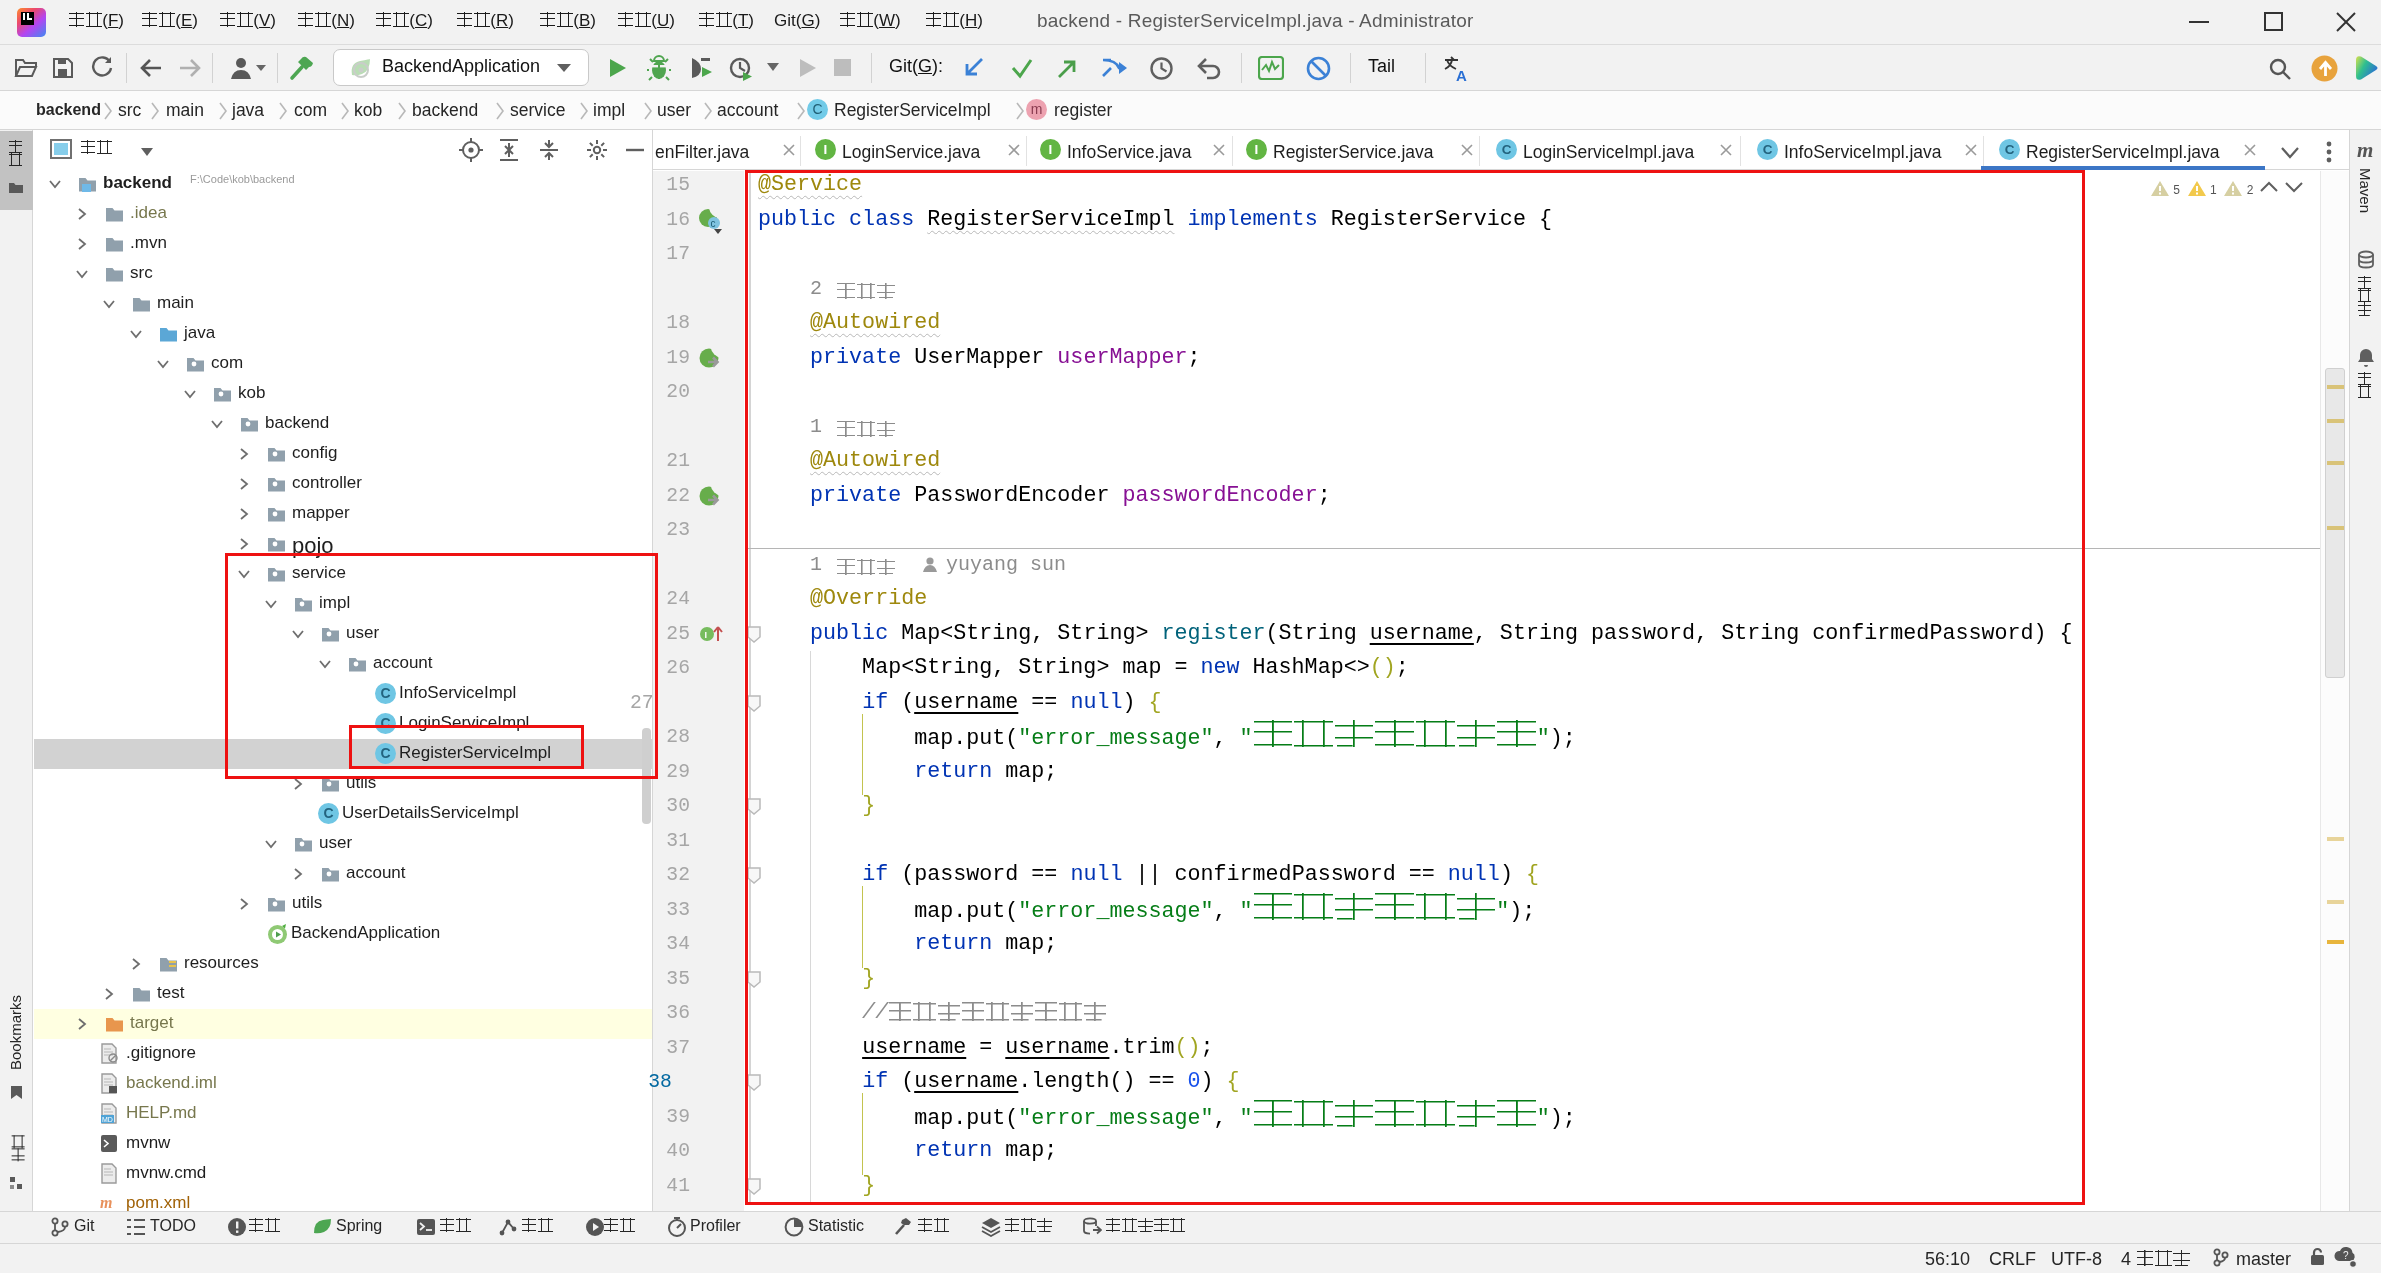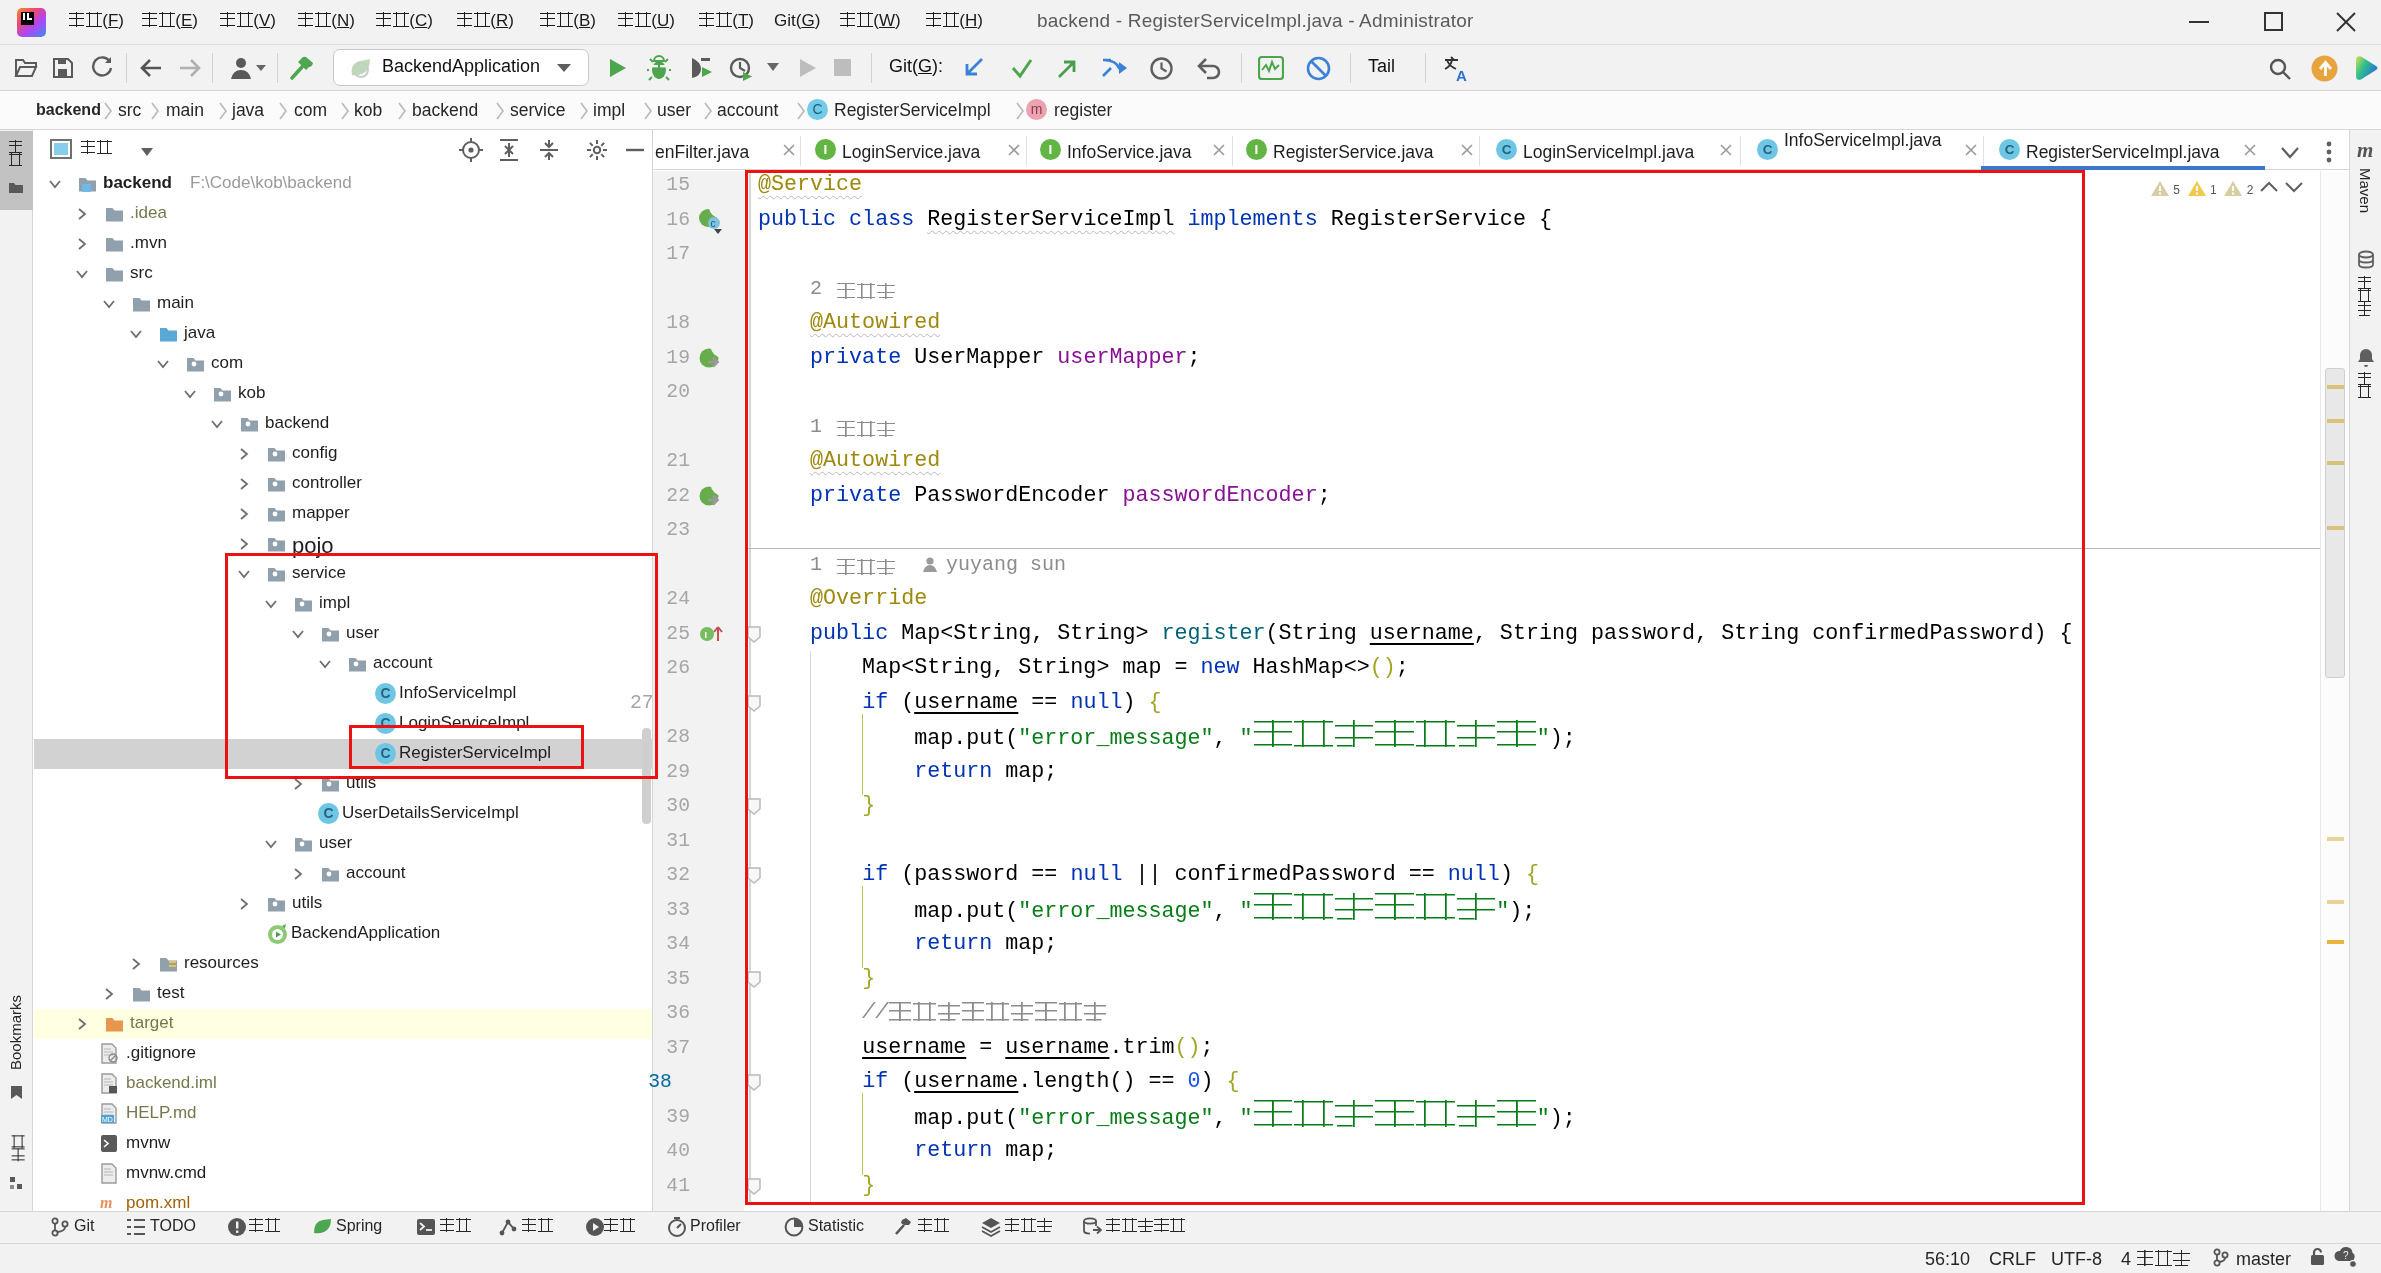--- a/index.html
+++ b/index.html
@@ -277,21 +277,21 @@
   </svg>
 <div class="ab" style="left:34px;top:739px;width:618px;height:30px;background:#d2d2d2"></div>
 <div class="ab" style="left:34px;top:1009px;width:618px;height:30px;background:#ffffe1"></div>
 <svg class="ab" style="left:48px;top:177px" width="14" height="14" viewBox="0 0 14 14">
     <path d="M2 4 l5 6 5-6" stroke="#6e6e6e" stroke-width="1.8" fill="none"></path>
   </svg>
 <svg class="ab" style="left:78px;top:175px" width="19" height="17" viewBox="0 0 19 17">
     <path d="M1 3 h6.5 l2 2.5 H18 v11 H1 Z" fill="#90a0ac"></path>
   </svg>
 <div class="ab" style="left:103px;top:173px;font-size:17px;font-weight:700;color:#1e1e1e">backend</div>
-<div class="ab" style="left:190px;top:173px;font-size:17px;color:#9a9a9a">F:\Code\kob\backend</div>
+<div class="ab" style="left:190px;top:173px;font-size:11px;color:#9a9a9a">F:\Code\kob\backend</div>
 <div class="ab" style="left:82px;top:184px;width:9px;height:8px;background:#6fb9e8"></div>
 <svg class="ab" style="left:75px;top:207px" width="14" height="14" viewBox="0 0 14 14">
     <path d="M4 2 l6 5 -6 5" stroke="#6e6e6e" stroke-width="1.8" fill="none"></path>
   </svg>
 <svg class="ab" style="left:105px;top:205px" width="19" height="17" viewBox="0 0 19 17">
     <path d="M1 3 h6.5 l2 2.5 H18 v11 H1 Z" fill="#90a0ac"></path>
   </svg>
 <div class="ab" style="left:130px;top:203px;font-size:17px;font-weight:400;color:#77774d">.idea</div>
 <svg class="ab" style="left:75px;top:237px" width="14" height="14" viewBox="0 0 14 14">
     <path d="M4 2 l6 5 -6 5" stroke="#6e6e6e" stroke-width="1.8" fill="none"></path>
@@ -533,21 +533,21 @@
 <div class="ab" style="left:1273px;top:142px;font-size:17.5px;color:#1e1e1e">RegisterService.java</div>
 <svg class="ab" style="left:1460px;top:143px" width="14" height="14" viewBox="0 0 14 14">
     <path d="M2 2 L12 12 M12 2 L2 12" stroke="#9a9a9a" stroke-width="1.6"></path>
   </svg>
 <div class="ab" style="left:1496px;top:139px;width:21px;height:21px;border-radius:50%;background:#6fc6e4;color:#23637e;font-size:13.5px;font-weight:700;text-align:center;line-height:21px">C</div>
 <div class="ab" style="left:1523px;top:142px;font-size:17.5px;color:#1e1e1e">LoginServiceImpl.java</div>
 <svg class="ab" style="left:1719px;top:143px" width="14" height="14" viewBox="0 0 14 14">
     <path d="M2 2 L12 12 M12 2 L2 12" stroke="#9a9a9a" stroke-width="1.6"></path>
   </svg>
 <div class="ab" style="left:1757px;top:139px;width:21px;height:21px;border-radius:50%;background:#6fc6e4;color:#23637e;font-size:13.5px;font-weight:700;text-align:center;line-height:21px">C</div>
-<div class="ab" style="left:1784px;top:130px;font-size:17.5px;color:#1e1e1e">InfoServiceImpl.java</div>
+<div class="ab" style="left:1784px;top:142px;font-size:17.5px;color:#1e1e1e">InfoServiceImpl.java</div>
 <svg class="ab" style="left:1964px;top:143px" width="14" height="14" viewBox="0 0 14 14">
     <path d="M2 2 L12 12 M12 2 L2 12" stroke="#9a9a9a" stroke-width="1.6"></path>
   </svg>
 <div class="ab" style="left:1999px;top:139px;width:21px;height:21px;border-radius:50%;background:#6fc6e4;color:#23637e;font-size:13.5px;font-weight:700;text-align:center;line-height:21px">C</div>
 <div class="ab" style="left:2026px;top:142px;font-size:17.5px;color:#1e1e1e">RegisterServiceImpl.java</div>
 <svg class="ab" style="left:2243px;top:143px" width="14" height="14" viewBox="0 0 14 14">
     <path d="M2 2 L12 12 M12 2 L2 12" stroke="#9a9a9a" stroke-width="1.6"></path>
   </svg>
 <div class="ab" style="left:800px;top:136px;width:1px;height:30px;background:#e2e2e2"></div>
 <div class="ab" style="left:1026px;top:136px;width:1px;height:30px;background:#e2e2e2"></div>

